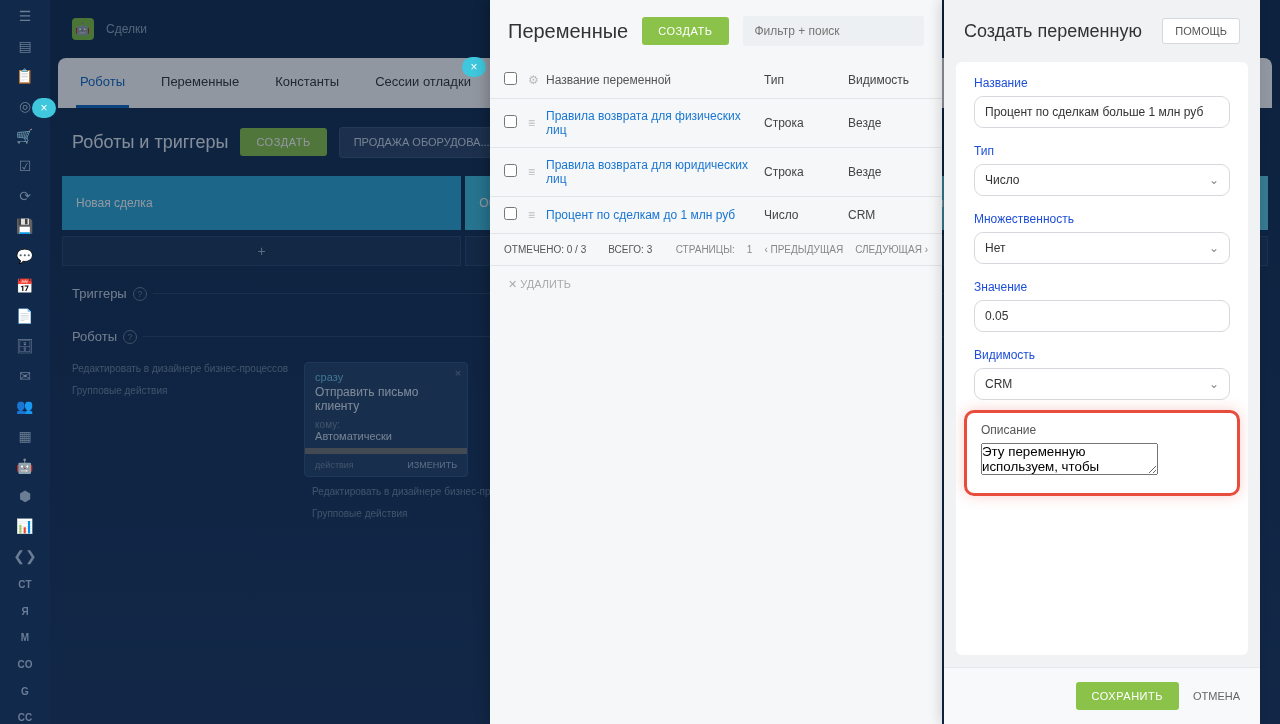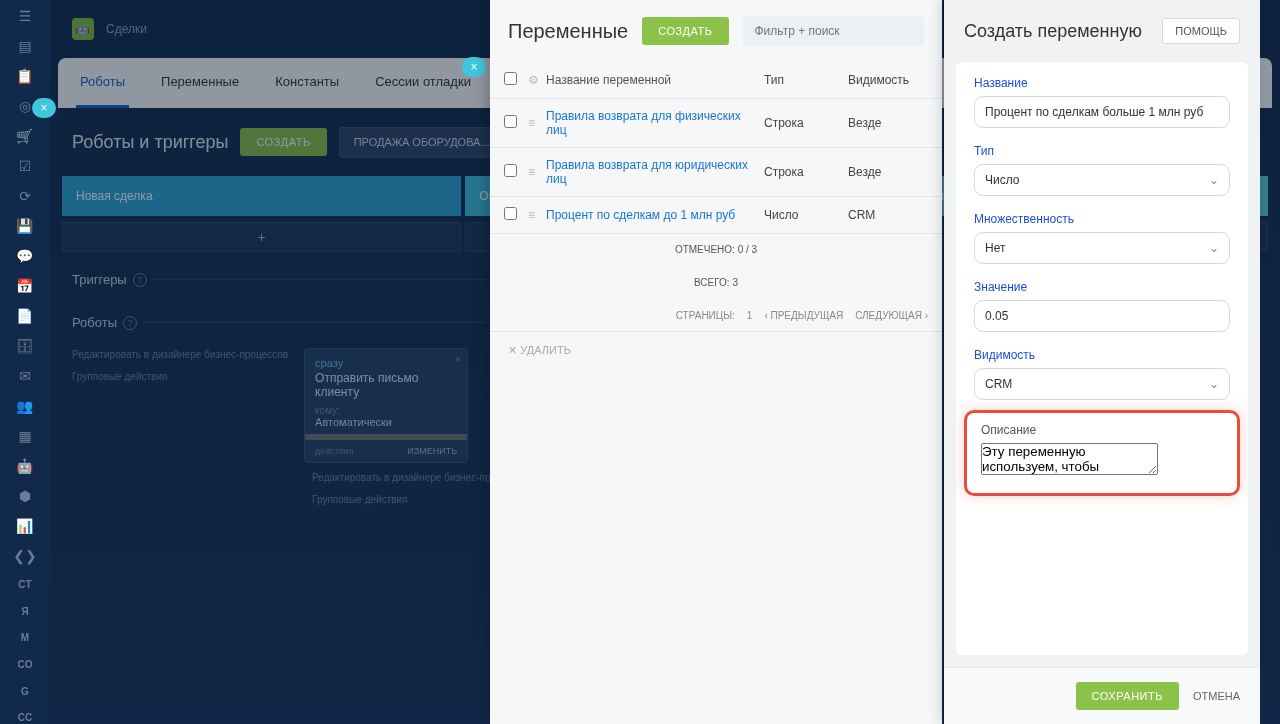--- a/index.html
+++ b/index.html
@@ -17,21 +17,21 @@
 .breadcrumb { color: #8fa4bd; font-size: 12px; }
 .tabs { display: flex; background: #fff; padding: 0 18px; gap: 28px; border-radius: 8px 8px 0 0; margin: 0 8px; }
 .tab { padding: 16px 4px; color: #333; font-size: 13px; cursor: pointer; border-bottom: 3px solid transparent; }
 .tab.active { color: #0b66c3; border-bottom-color: #0b66c3; }
 .subhead { display: flex; align-items: center; padding: 18px 22px; gap: 12px; }
 .subhead h2 { color: #e6edf5; font-size: 18px; font-weight: 400; }
 .btn-green { background: #8bc34a; color: #fff; border: none; padding: 8px 16px; font-size: 11px; border-radius: 3px; cursor: pointer; letter-spacing: .5px; }
 .btn-dark { background: #2a4468; color: #cdd9e7; border: 1px solid #3a5478; padding: 8px 14px; font-size: 11px; border-radius: 3px; cursor: pointer; }
 .btn-search { background: #2a4468; color: #cdd9e7; border: 1px solid #3a5478; width: 34px; height: 32px; border-radius: 3px; cursor: pointer; }
 .stages { display: flex; padding: 0 12px; gap: 4px; }
-.stage { flex: 1; padding: 13px 14px; color: #fff; font-size: 12px; position: relative; min-width: 160px; }
+.stage { flex: 1; padding: 20px 14px; color: #fff; font-size: 12px; position: relative; min-width: 160px; }
 .stage.s1 { background: #2aa7d6; }
 .stage.s2 { background: #3ebfe0; }
 .stage.s3 { background: #5cc9e2; }
 .addrow { display: flex; padding: 6px 12px; gap: 4px; }
 .addcell { flex: 1; text-align: center; padding: 6px; color: #9db2c9; background: #1a3558; border: 1px solid #27456e; cursor: pointer; min-width: 160px; font-size: 14px; }
 .section-title { display: flex; align-items: center; color: #c7d3e2; font-size: 13px; padding: 14px 22px; gap: 6px; }
 .hint { width: 14px; height: 14px; border: 1px solid #6a7f98; border-radius: 50%; font-size: 9px; display: inline-flex; align-items: center; justify-content: center; color: #6a7f98; }
 .section-title .line { flex: 1; height: 1px; background: #2a4468; }
 .robot-cols { display: flex; padding: 0 12px; gap: 4px; }
 .rcol { min-width: 168px; }
@@ -51,21 +51,21 @@
 .pm-search { flex: 1; border: none; background: #edf0f2; padding: 8px 12px; border-radius: 3px; font-size: 12px; color: #333; }
 .pm-table { width: 100%; font-size: 12px; }
 .pm-row { display: flex; align-items: center; padding: 10px 14px; border-bottom: 1px solid #e1e5e9; }
 .pm-row.head { color: #555; background: #f5f7f8; }
 .pm-row .cb { width: 24px; }
 .pm-row .drag { width: 18px; color: #bbb; }
 .pm-row .name { flex: 1; color: #1976d2; cursor: pointer; }
 .pm-row.head .name { color: #555; cursor: default; }
 .pm-row .type { width: 84px; color: #444; }
 .pm-row .vis { width: 80px; color: #444; }
-.pm-foot { display: flex; align-items: center; padding: 10px 14px; font-size: 10px; color: #555; gap: 22px; border-bottom: 1px solid #e1e5e9; flex-direction: column; }
+.pm-foot { display: flex; align-items: center; padding: 10px 14px; font-size: 10px; color: #555; gap: 22px; border-bottom: 1px solid #e1e5e9; }
 .pm-foot .pg { margin-left: auto; display: flex; gap: 12px; color: #888; }
 .pm-foot .pg span { cursor: pointer; }
 .pm-del { padding: 12px 18px; color: #aaa; font-size: 11px; cursor: pointer; }
 .panel-right { position: absolute; left: 944px; top: 0; width: 316px; bottom: 0; background: #f0f2f4; display: flex; flex-direction: column; box-shadow: -4px 0 12px rgba(0,0,0,.15); }
 .pr-head { display: flex; align-items: center; justify-content: space-between; padding: 18px 20px; }
 .pr-head h2 { color: #333; font-size: 18px; font-weight: 400; }
 .btn-help { background: #fff; border: 1px solid #d5d9dd; color: #555; padding: 6px 12px; font-size: 11px; border-radius: 3px; cursor: pointer; }
 .pr-body { background: #fff; margin: 0 12px 12px; border-radius: 6px; padding: 14px 18px; flex: 1; overflow: auto; }
 .field { margin-bottom: 16px; }
 .field label { display: block; color: #1d4ed8; font-size: 12px; margin-bottom: 6px; }

